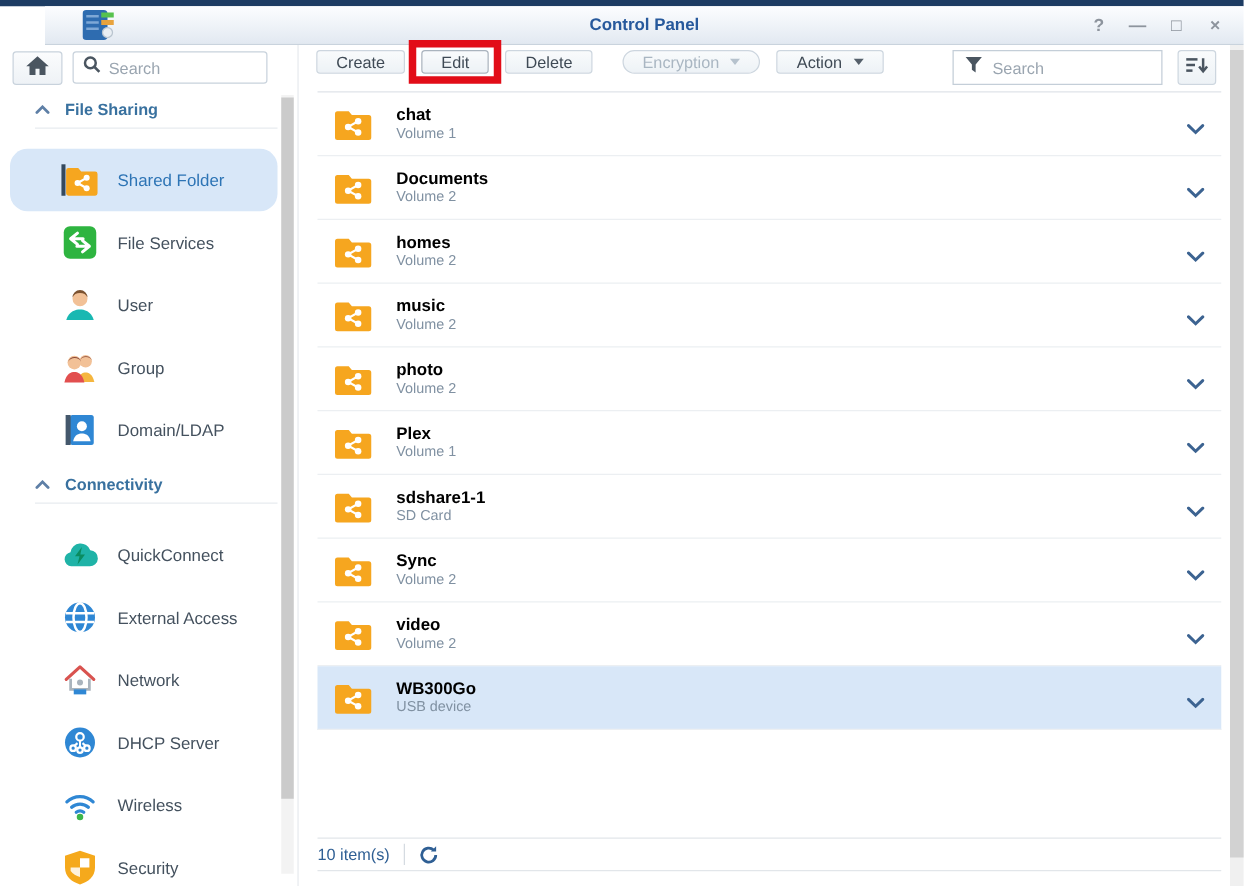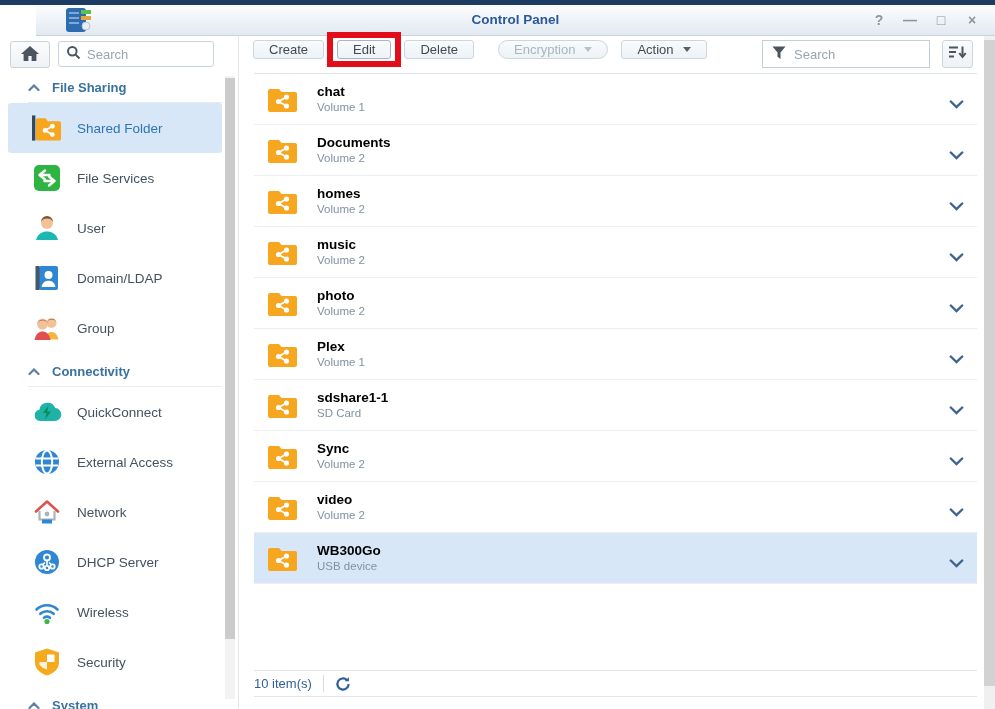--- a/index.html
+++ b/index.html
@@ -16,22 +16,22 @@
   .body { display:flex; height:673px; position:relative; }
 
   
   .sidebar { width:239px; position:relative; border-right:1px solid #e3e7eb; background:#fff; overflow:hidden; flex:none; }
   .side-top { height:33px; padding:5px 0 0 10px; display:flex; gap:8px; }
   .home-btn { width:40px; height:27px; border:1px solid #c8d2dc; border-radius:3px; background:linear-gradient(#fbfcfd,#eef2f6); display:flex; align-items:center; justify-content:center; cursor:pointer; }
   .side-search { width:156px; height:26px; border:1px solid #c8d2dc; border-radius:3px; display:flex; align-items:center; padding:0 7px; gap:6px; background:#fff; }
   .side-search input, .tb-search input { border:none; outline:none; width:100%; font-size:13px; font-family:"Liberation Sans",sans-serif; color:#3f4a55; background:transparent; }
   ::placeholder { color:#9aa5b0; opacity:1; }
 
-  .sec-hd { display:flex; align-items:center; gap:12px; margin:0 16px 0 28px; padding:11px 0 7px 0; border-bottom:1px solid #e7ebef; color:#39719f; font-weight:bold; font-size:13px; }
-  .side-item { height:50px; display:flex; align-items:center; gap:15px; padding-left:24px; margin:0 16px 0 8px; border-radius:3px; font-size:13.5px; color:#44515e; cursor:pointer; }
+  .sec-hd { display:flex; align-items:center; gap:12px; margin:0 16px 16px 28px; padding:11px 0 7px 0; border-bottom:1px solid #e7ebef; color:#39719f; font-weight:bold; font-size:13px; }
+  .side-item { height:50px; display:flex; align-items:center; gap:15px; padding-left:41px; margin:0 16px 0 8px; border-radius:14px; font-size:13.5px; color:#44515e; cursor:pointer; }
   .side-item.selected { background:#d8e7f8; color:#2d74b5; }
   .side-item .ic { width:30px; height:30px; flex:none; display:flex; align-items:center; justify-content:center; }
 
   .side-scrollbar { position:absolute; right:3px; top:40px; bottom:10px; width:10px; background:#f3f3f3; }
   .side-thumb { position:absolute; top:2px; width:10px; height:90%; background:#cbcbcb; }
 
   
   .main { flex:1; position:relative; background:#fff; }
   .toolbar { height:37px; display:flex; align-items:flex-start; padding:4px 0 0 14px; position:relative; }
   .btn { height:19px; padding:0 15px; border:1px solid #cdd6df; border-radius:3px; background:linear-gradient(#f9fbfc,#edf2f6); color:#3f4a55; font-size:13px; font-family:"Liberation Sans",sans-serif; margin-right:13px; cursor:pointer; display:inline-flex; align-items:center; }
@@ -152,41 +152,41 @@
           <path d="M9 9 a6 6 0 0 1 12 0 c-1.2-2.6-3-3.6-6-3.6 s-4.8 1-6 3.6" fill="#7c5230"></path>
           <path d="M4 27 c2-7.5 8-8.5 11-8.5 s9 1 11 8.5 z" fill="#19b8b2"></path>
         </svg>
       </span>
       <span>User</span>
     </div>
 
     <div class="side-item">
       <span class="ic">
         <svg width="30" height="30" viewBox="0 0 30 30">
-          <rect x="7" y="3" width="19" height="24" rx="2" fill="#2f87d4"></rect>
-          <rect x="3.5" y="3" width="4" height="24" fill="#44586c"></rect>
-          <circle cx="16.5" cy="12" r="4" fill="#fff"></circle>
-          <path d="M9.5 24 c1-5.5 4.8-6.3 7-6.3 s6 .8 7 6.3 z" fill="#fff"></path>
-        </svg>
-      </span>
-      <span>Domain/LDAP</span>
-    </div>
-
-    <div class="side-item">
-      <span class="ic">
-        <svg width="30" height="30" viewBox="0 0 30 30">
           <circle cx="19.5" cy="10" r="5" fill="#f2c197"></circle>
           <path d="M15 9.5 a5 5 0 0 1 9.5 0 c-1-2.2-2.5-3-4.8-3 s-3.7.8-4.7 3" fill="#8a4a3a"></path>
           <path d="M12.5 26.5 c1.5-6.5 5-7.5 7-7.5 s5.5 1 7 7.5 z" fill="#f5b63f"></path>
           <circle cx="10.5" cy="11" r="5.5" fill="#f2c197"></circle>
           <path d="M5.5 10.5 a5.5 5.5 0 0 1 10.5 0 c-1.2-2.4-2.8-3.2-5.2-3.2 s-4 .8-5.3 3.2" fill="#8a4a3a"></path>
           <path d="M2.5 27 c1.5-7.5 5.5-8.5 8-8.5 s6.5 1 8 8.5 z" fill="#e24f4f"></path>
         </svg>
       </span>
       <span>Group</span>
+    </div>
+
+    <div class="side-item">
+      <span class="ic">
+        <svg width="30" height="30" viewBox="0 0 30 30">
+          <rect x="7" y="3" width="19" height="24" rx="2" fill="#2f87d4"></rect>
+          <rect x="3.5" y="3" width="4" height="24" fill="#44586c"></rect>
+          <circle cx="16.5" cy="12" r="4" fill="#fff"></circle>
+          <path d="M9.5 24 c1-5.5 4.8-6.3 7-6.3 s6 .8 7 6.3 z" fill="#fff"></path>
+        </svg>
+      </span>
+      <span>Domain/LDAP</span>
     </div>
 
     <div class="sec-hd">
       <span><svg width="12" height="8" viewBox="0 0 12 8">
             <path d="M1.5 6 L6 1.5 L10.5 6" fill="none" stroke="#5e7fa6" stroke-width="2.2" stroke-linecap="round"></path>
           </svg></span>
       <span>Connectivity</span>
     </div>
 
     <div class="side-item">

